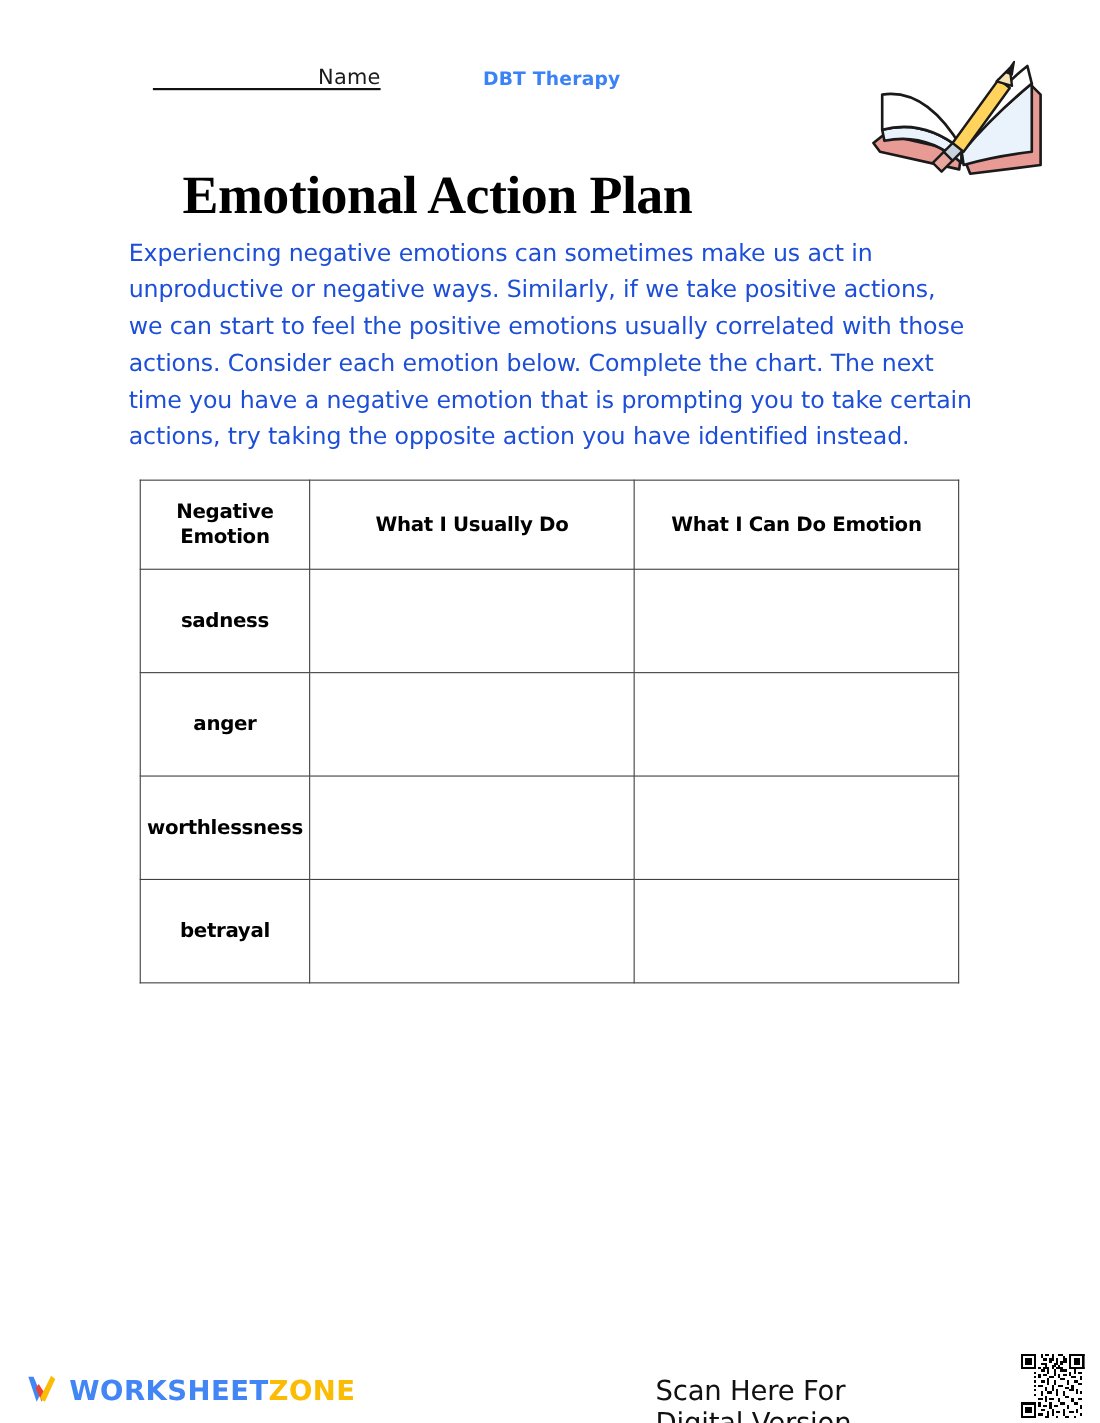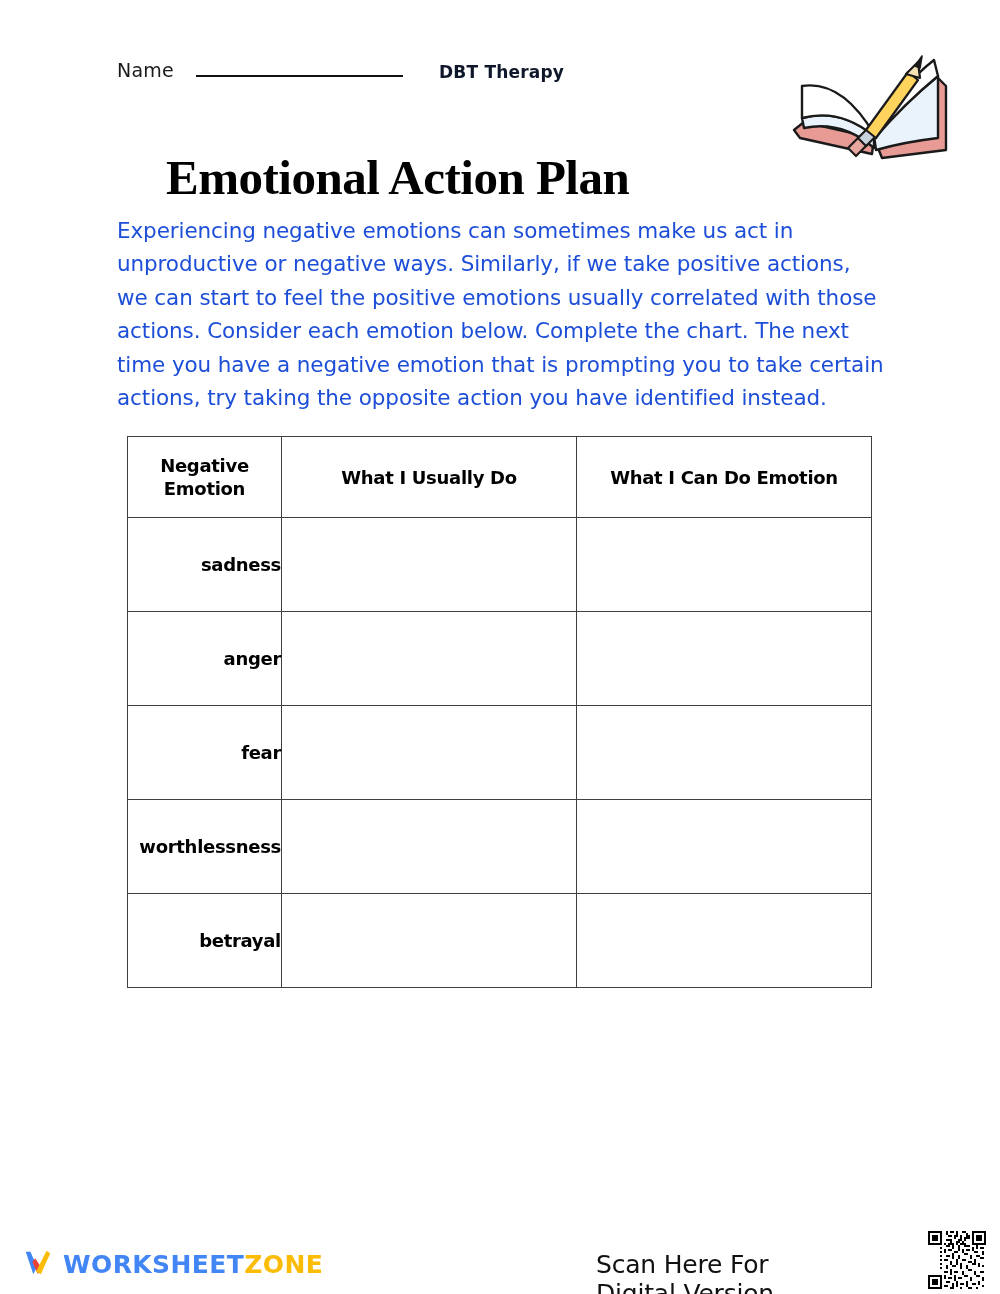--- a/index.html
+++ b/index.html
@@ -16,41 +16,42 @@
   }
 
   
   .name-row {
     position: absolute;
     left: 117px;
     top: 60px;
     display: flex;
     align-items: flex-end;
     gap: 0;
+    flex-direction: column;
   }
   .name-label {
     font-size: 19px;
     color: #1a1a1a;
     letter-spacing: 0.2px;
     line-height: 20px;
   }
   .name-line {
     width: 207px;
     height: 0;
     border-bottom: 2px solid #111;
     margin-left: 22px;
     margin-bottom: 3px;
   }
   .subject-tag {
     position: absolute;
     left: 439px;
     top: 62px;
     font-size: 17px;
     font-weight: bold;
-    color: #0f172a;
+    color: #3b82f6;
     letter-spacing: 0.2px;
   }
 
   .page-title {
     position: absolute;
     left: 166px;
     top: 116px;
     font-size: 49px;
     font-weight: bold;
     color: #000;
@@ -108,21 +109,21 @@
     letter-spacing: -0.3px;
   }
   .hdr-emotion {
     line-height: 23px;
   }
 
   .worksheet-table tbody tr {
     height: 94px;
   }
   .emotion-cell {
-    text-align: right;
+    text-align: center;
     padding-left: 12px;
     font-size: 18px;
     font-weight: bold;
     color: #000;
     letter-spacing: -0.3px;
   }
   .answer-cell {
     background: #ffffff;
   }
 
@@ -224,25 +225,20 @@
     </tr>
   </thead>
   <tbody>
     <tr>
       <td class="emotion-cell">sadness</td>
       <td class="answer-cell"></td>
       <td class="answer-cell"></td>
     </tr>
     <tr>
       <td class="emotion-cell">anger</td>
-      <td class="answer-cell"></td>
-      <td class="answer-cell"></td>
-    </tr>
-    <tr>
-      <td class="emotion-cell">fear</td>
       <td class="answer-cell"></td>
       <td class="answer-cell"></td>
     </tr>
     <tr>
       <td class="emotion-cell">worthlessness</td>
       <td class="answer-cell"></td>
       <td class="answer-cell"></td>
     </tr>
     <tr>
       <td class="emotion-cell">betrayal</td>

